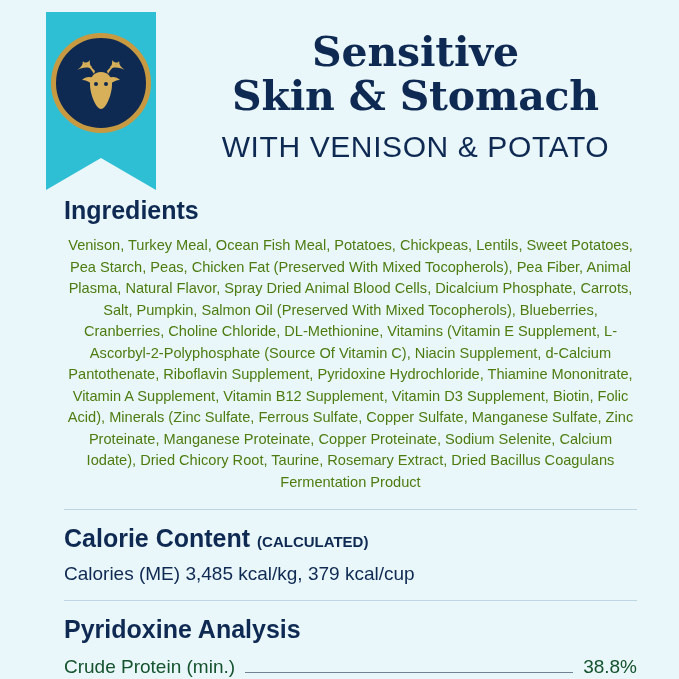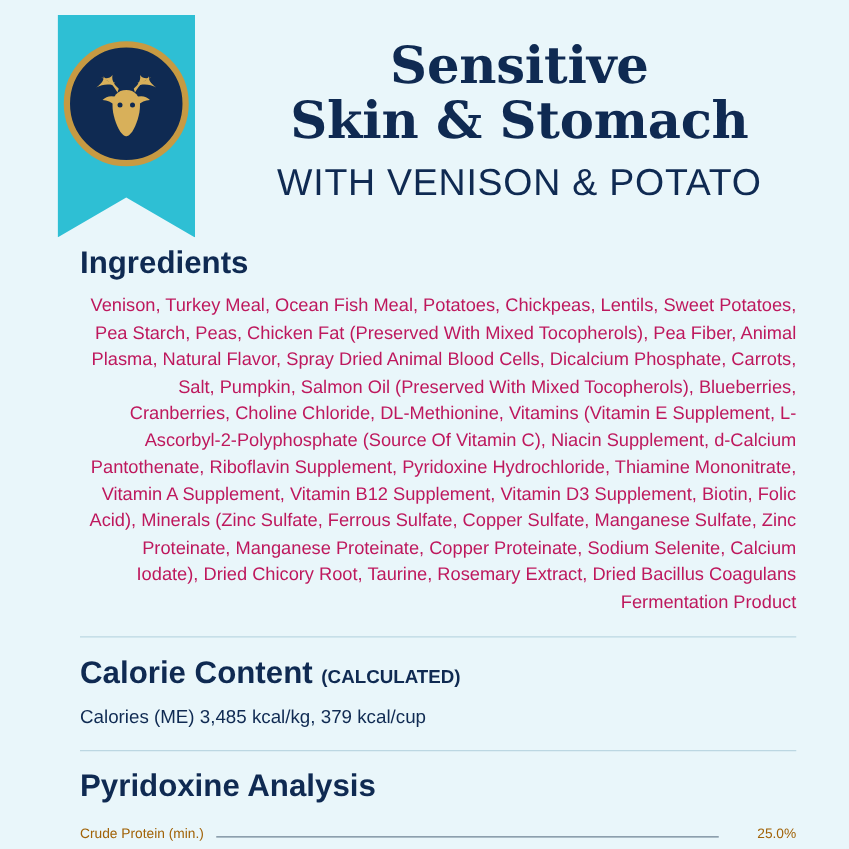--- a/index.html
+++ b/index.html
@@ -89,42 +89,42 @@
     margin: 0 0 10px 0;
     color: #0f2a52;
   }
   h2.section .small {
     font-size: 15px;
     font-weight: bold;
   }
   .body-text {
     font-size: 14.6px;
     line-height: 21.5px;
-    color: #be185d;
-    text-align: right;
+    color: #4d7c0f;
+    text-align: center;
   }
   .sep {
     height: 1px;
     background: #bcd7e2;
     margin: 16px 0 14px 0;
   }
   .calorie-line {
-    font-size: 15px;
+    font-size: 19px;
     line-height: 21px;
     margin-top: 2px;
   }
 
   
   .ga-list { margin-top: 4px; }
   .ga-row {
     display: flex;
     align-items: baseline;
-    font-size: 11px;
+    font-size: 19px;
     line-height: 26px;
-    color: #a16207;
+    color: #14532d;
   }
   .ga-label { white-space: nowrap; }
   .ga-dash {
     flex: 1 1 auto;
     border-bottom: 1.5px solid #6f8394;
     margin: 0 10px 5px 10px;
     height: 0;
   }
   .ga-value {
     white-space: nowrap;
@@ -179,19 +179,19 @@
     </h2>
     <div class="calorie-line">Calories (ME) 3,485 kcal/kg, 379 kcal/cup</div>
 
     <div class="sep"></div>
 
     <h2 class="section">Pyridoxine Analysis</h2>
     <div class="ga-list">
       <div class="ga-row">
         <span class="ga-label">Crude Protein (min.)</span>
         <span class="ga-dash"></span>
-        <span class="ga-value">25.0%</span>
+        <span class="ga-value">38.8%</span>
       </div>
 
     </div>
 
   </div>
 </div>
 
 </body></html>

